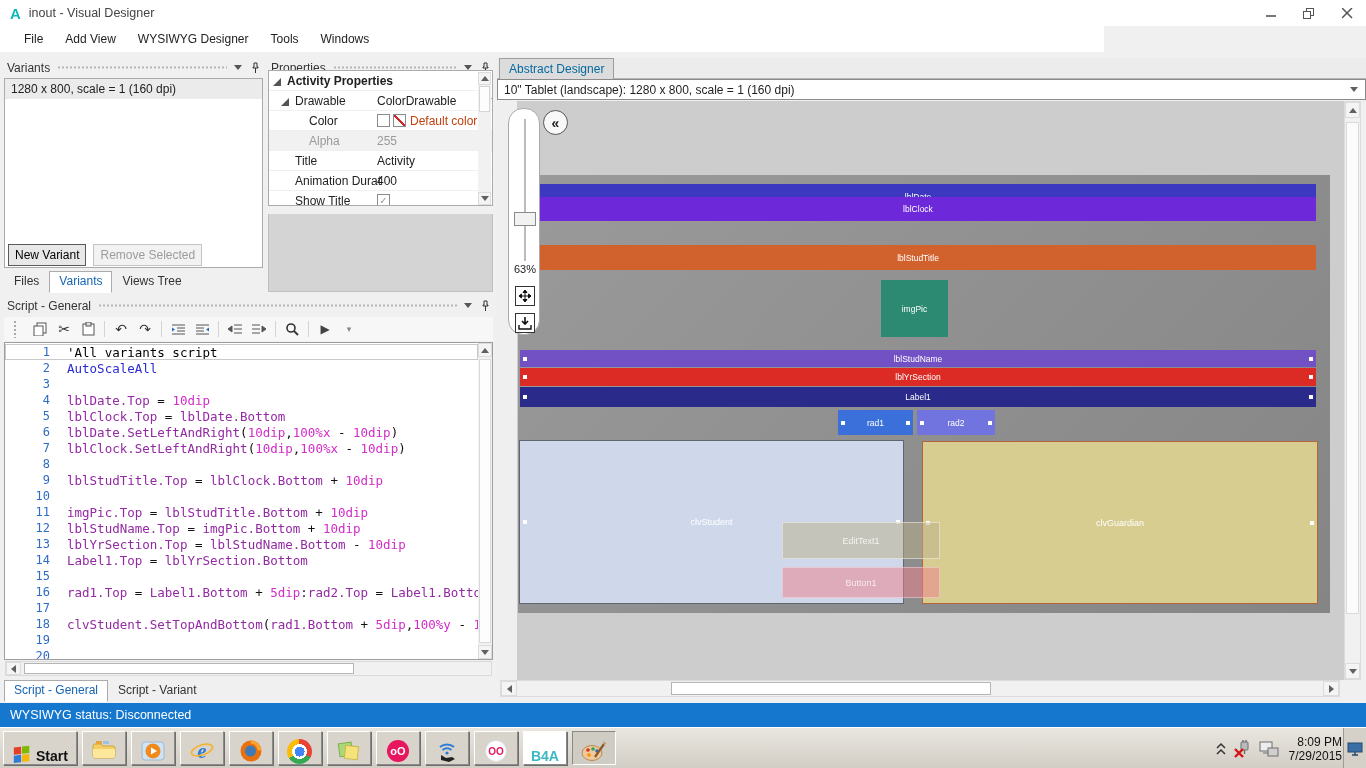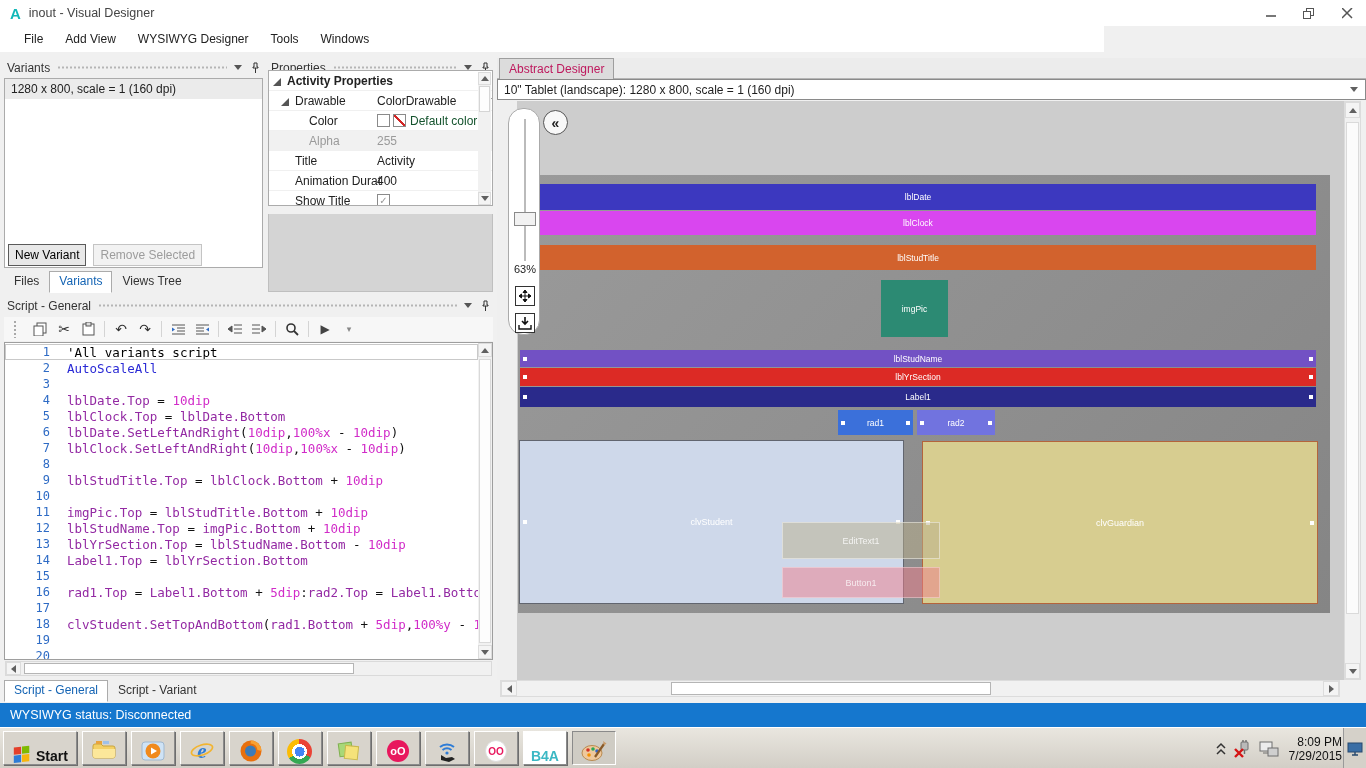--- a/index.html
+++ b/index.html
@@ -77,21 +77,21 @@
   #editor-vscroll .sbtn { width:14px; height:14px; }
   #editor-vthumb { position:absolute; left:1px; top:16px; width:12px; height:284px; background:#fdfdfd; border:1px solid #d9d9d9; }
   #script-hscroll { position:absolute; left:1px; top:365px; width:487px; height:15px; background:#f1f1f1; border:1px solid #dadada; display:flex; align-items:center; }
   #script-hscroll .sbtn { width:15px; height:13px; }
   #script-hthumb { position:absolute; left:18px; top:1px; width:330px; height:11px; background:#fff; border:1px solid #b5b5b5; }
   #script-tabs { position:absolute; left:0; top:384px; display:flex; }
 
   
   #designer-pane { left:497px; top:58px; width:869px; height:643px; }
   #designer-tabstrip { position:absolute; left:0; top:0; width:869px; height:21px; background:#ececec; border-bottom:1px solid #b5b5b5; }
-  #designer-tab { position:absolute; left:2px; top:0; height:21px; padding:0 9px; line-height:21px; background:#dcdcdc; border:1px solid #9e9e9e; border-bottom:none; color:#be185d; }
+  #designer-tab { position:absolute; left:2px; top:0; height:21px; padding:0 9px; line-height:21px; background:#dcdcdc; border:1px solid #9e9e9e; border-bottom:none; color:#0369a1; }
   #variant-combo { position:absolute; left:0px; top:21px; width:869px; height:21px; background:#fff; border:1px solid #8a8a8a; display:flex; align-items:center; padding:0 6px; }
   #variant-combo .darrow { position:absolute; right:7px; }
   #canvas { position:absolute; left:0; top:43px; width:847px; height:579px; background:#cdcdcd; }
   #canvas-gutter { position:absolute; left:0; top:43px; width:20px; height:579px; background:#efefef; }
   #device-screen { position:absolute; left:21px; top:117px; width:812px; height:438px;
       background:linear-gradient(135deg,#9a9a9a,#858585); }
   .dview { position:absolute; display:flex; align-items:center; justify-content:center; }
   .dview .vlabel { color:#fff; font-size:8.5px; }
   .dot { position:absolute; width:4px; height:4px; background:#fff; }
   .dot.l { left:3px; top:calc(50% - 2px); } .dot.r { right:3px; top:calc(50% - 2px); }
@@ -207,21 +207,21 @@
           <div class="pvalue">
             <span>ColorDrawable</span>
             <div class="darrow" style="margin-left: 28px;"></div>
           </div>
         </div>
         <div class="prow">
           <span class="plabel" style="margin-left: 40px;">Color</span>
           <div class="pvalue">
             <div class="chk"></div>
             <div class="slashbox"></div>
-            <span style="color: #14532d; margin-left: 4px;">Default color</span>
+            <span style="color: #c2410c; margin-left: 4px;">Default color</span>
           </div>
         </div>
         <div class="prow pdis">
           <span class="plabel" style="margin-left: 40px;">Alpha</span>
           <div class="pvalue">
             <span>255</span>
           </div>
         </div>
         <div class="prow">
           <span class="plabel" style="margin-left: 26px;">Title</span>
@@ -440,21 +440,21 @@
     <span>10" Tablet (landscape): 1280 x 800, scale = 1 (160 dpi)</span>
     <span class="darrow"></span>
   </div>
   <div id="canvas"></div>
   <div id="canvas-gutter"></div>
   <div id="device-screen"></div>
   <div id="dviews"></div>
   <div class="dview" style="left: 23px; top: 126px; width: 796px; height: 26px; background: rgb(60, 56, 191);">
       <span class="vlabel">lblDate</span>
     </div>
-    <div class="dview" style="left: 23px; top: 153px; width: 796px; height: 24px; background: #d946ef;">
+    <div class="dview" style="left: 23px; top: 139px; width: 796px; height: 24px; background: #6d28d9;">
       <span class="vlabel">lblClock</span>
     </div>
     <div class="dview" style="left: 23px; top: 187px; width: 796px; height: 25px; background: rgb(210, 98, 45);">
       <span class="vlabel">lblStudTitle</span>
     </div>
     <div class="dview" style="left: 384px; top: 222px; width: 67px; height: 57px; background: rgb(44, 138, 115);">
       <span class="vlabel">imgPic</span>
     </div>
     <div class="dview" style="left: 23px; top: 292px; width: 796px; height: 17px; background: rgb(114, 81, 196);">
       <span class="vlabel">lblStudName</span>

